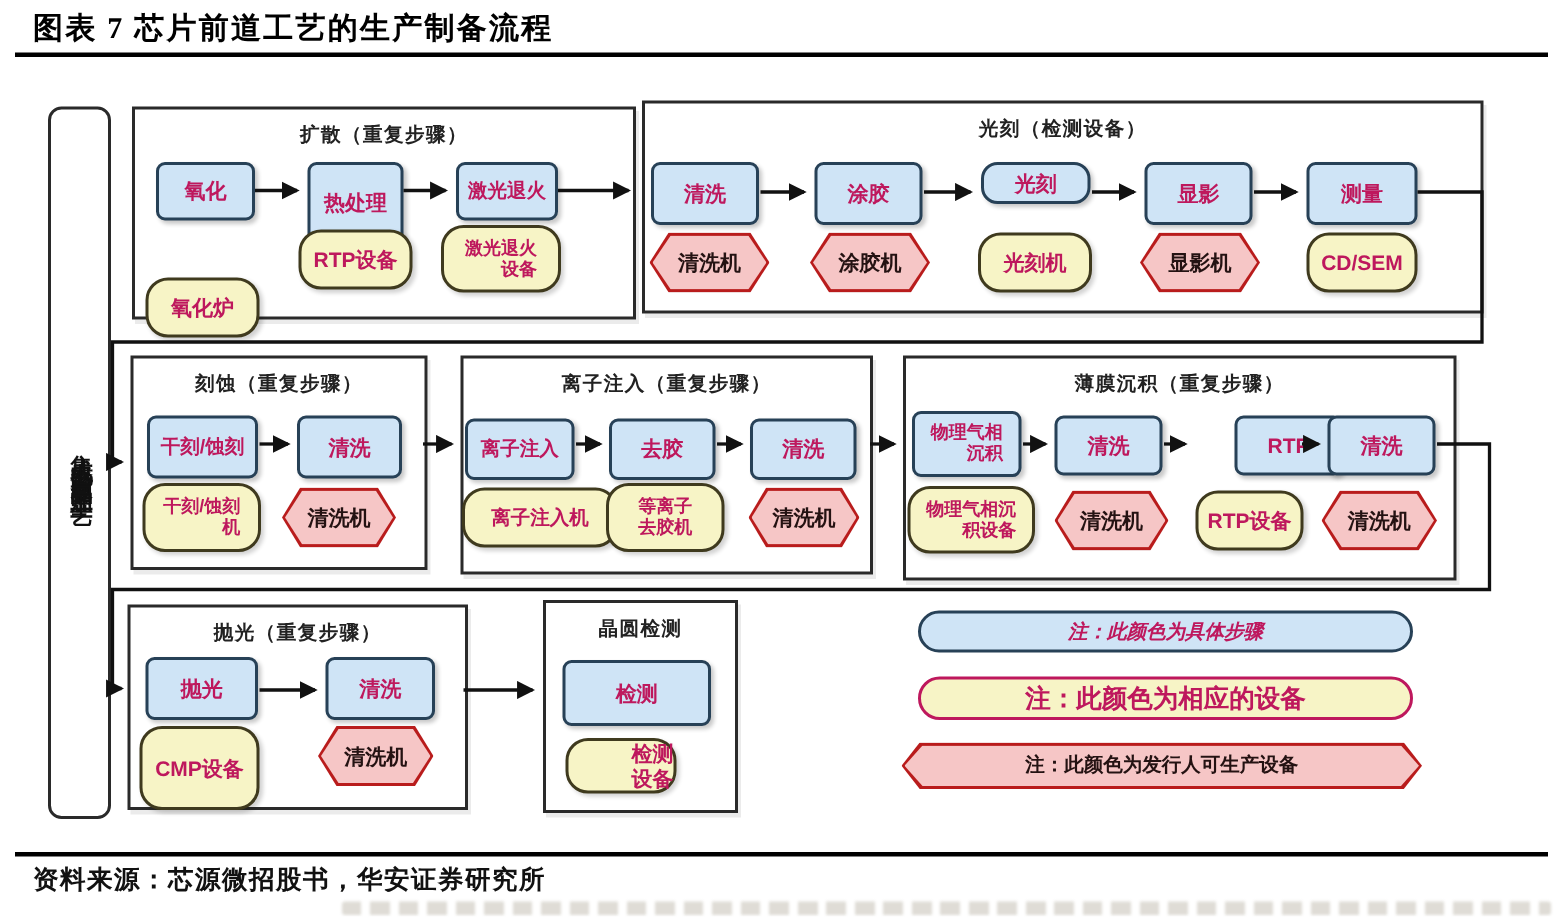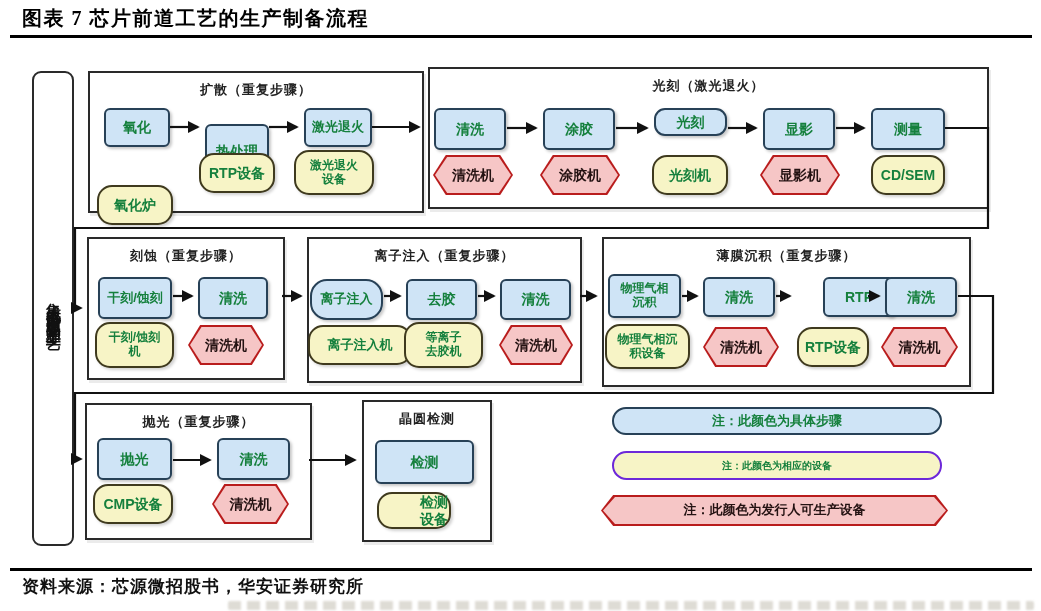--- a/index.html
+++ b/index.html
@@ -13,60 +13,60 @@
   .artifact{position:absolute;left:228px;top:601px;width:806px;height:9px;opacity:.45;
        background:repeating-linear-gradient(90deg,#b8b2a4 0 13px,transparent 13px 19px);
        filter:blur(1px);border-radius:2px;}
   .sec{position:absolute;background:#fff;border:2px solid #2a2a2a;box-shadow:2px 3px 0 rgba(0,0,0,.08);}
   .sec-title{position:absolute;top:8px;left:0;right:0;text-align:center;font-weight:700;
        font-size:13px;color:#222;letter-spacing:1px;}
   .vbox{position:absolute;left:32px;top:71px;width:38px;height:471px;background:#fff;
        border:2px solid #2a2a2a;border-radius:9px;display:flex;align-items:center;justify-content:center;}
   .vbox span{writing-mode:vertical-rl;font-weight:700;font-size:15px;letter-spacing:3px;color:#111;}
   .step,.equip,.legend-step,.legend-equip{position:absolute;display:flex;align-items:center;
-       justify-content:center;text-align:center;font-weight:700;font-size:14px;color:#15803d;
+       justify-content:center;text-align:right;font-weight:700;font-size:14px;color:#be185d;
        white-space:pre-line;line-height:1.15;box-sizing:border-box;}
   .step{background:#cfe4f6;border:2px solid #274157;border-radius:6px;box-shadow:2px 2px 3px rgba(0,0,0,.22);}
   .equip{background:#f7f4c6;border:2px solid #3f3a1e;border-radius:15px;box-shadow:2px 2px 3px rgba(0,0,0,.18);}
   .hex{position:absolute;filter:drop-shadow(2px 2px 2px rgba(0,0,0,.25));}
   .hex,.hex-in{clip-path:polygon(16% 0,84% 0,100% 50%,84% 100%,16% 100%,0 50%);}
   .hex{background:#b91c1c;}
   .hex-in{position:absolute;inset:2px;background:#f6c6c6;display:flex;align-items:center;
        justify-content:center;text-align:center;font-weight:700;font-size:14px;color:#241212;
        white-space:pre-line;line-height:1.15;}
   .hex-wide,.hex-wide .hex-in{clip-path:polygon(3.5% 0,96.5% 0,100% 50%,96.5% 100%,3.5% 100%,0 50%);}
-  .legend-step{background:#cfe4f6;border:2px solid #274157;border-radius:14px;font-size:13px;}
-  .legend-equip{background:#f7f4c6;border:2px solid #6d28d9;border-radius:15px;font-size:10px;}
+  .legend-step{background:#cfe4f6;border:2px solid #274157;border-radius:14px;font-size:13px;font-style:italic;}
+  .legend-equip{background:#f7f4c6;border:2px solid #be185d;border-radius:15px;font-size:17px;}
   .hex-in.s13,.s13{font-size:13px;}
   .s12{font-size:12px;}
   .connectors{position:absolute;left:0;top:0;pointer-events:none;}
 </style>
 </head>
 <body>
 
 <div class="fig-title">图表 7 芯片前道工艺的生产制备流程</div>
 <div class="rule" style="left:10px;top:35px;width:1022px;"></div>
 
 <div class="vbox">
   <span>集成电路前道晶圆加工工艺</span>
 </div>
 
 <div class="sec" style="left:88px;top:71px;width:332px;height:138px;">
   <div class="sec-title">扩散（重复步骤）</div>
 </div>
 <div class="step" style="left:104px;top:108px;width:66px;height:39px;">氧化</div>
-<div class="step" style="left:205px;top:108px;width:64px;height:55px;margin-top:16px;">热处理</div>
+<div class="step" style="left:205px;top:108px;width:64px;height:55px;">热处理</div>
 <div class="step s13" style="left:304px;top:108px;width:68px;height:39px;">激光退火</div>
 <div class="equip" style="left:97px;top:153px;width:76px;height:40px;margin-top:32px;">氧化炉</div>
 <div class="equip" style="left:199px;top:153px;width:76px;height:40px;">RTP设备</div>
 <div class="equip s12" style="left:294px;top:150px;width:80px;height:45px;">激光退火
 设备</div>
 
 <div class="sec" style="left:428px;top:67px;width:557px;height:138px;">
-  <div class="sec-title">光刻（激光退火）</div>
+  <div class="sec-title">光刻（检测设备）</div>
 </div>
 <div class="step" style="left:434px;top:108px;width:72px;height:42px;">清洗</div>
 <div class="step" style="left:543px;top:108px;width:72px;height:42px;">涂胶</div>
 <div class="step" style="left:654px;top:108px;width:73px;height:28px;border-radius:11px;">光刻</div>
 <div class="step" style="left:763px;top:108px;width:72px;height:42px;">显影</div>
 <div class="step" style="left:871px;top:108px;width:74px;height:42px;">测量</div>
 <div class="hex" style="left:433px;top:155px;width:80px;height:40px;">
     <span class="hex-in">清洗机</span>
   </div>
 <div class="hex" style="left:540px;top:155px;width:80px;height:40px;">
@@ -85,21 +85,21 @@
 <div class="step" style="left:198px;top:277px;width:70px;height:42px;">清洗</div>
 <div class="equip s12" style="left:95px;top:322px;width:79px;height:46px;">干刻/蚀刻
 机</div>
 <div class="hex" style="left:188px;top:325px;width:76px;height:40px;">
     <span class="hex-in">清洗机</span>
   </div>
 
 <div class="sec" style="left:307px;top:237px;width:271px;height:142px;">
   <div class="sec-title">离子注入（重复步骤）</div>
 </div>
-<div class="step s13" style="left:310px;top:279px;width:73px;height:41px;border-radius:17px;">离子注入</div>
+<div class="step s13" style="left:310px;top:279px;width:73px;height:41px;">离子注入</div>
 <div class="step" style="left:406px;top:279px;width:71px;height:41px;">去胶</div>
 <div class="step" style="left:500px;top:279px;width:71px;height:41px;">清洗</div>
 <div class="equip s13" style="left:308px;top:325px;width:104px;height:40px;">离子注入机</div>
 <div class="equip s12" style="left:404px;top:322px;width:79px;height:46px;">等离子
 去胶机</div>
 <div class="hex" style="left:499px;top:325px;width:74px;height:40px;">
     <span class="hex-in">清洗机</span>
   </div>
 
 <div class="sec" style="left:602px;top:237px;width:365px;height:146px;">
@@ -118,21 +118,21 @@
 <div class="equip" style="left:797px;top:327px;width:72px;height:40px;">RTP设备</div>
 <div class="hex" style="left:881px;top:327px;width:77px;height:40px;">
     <span class="hex-in">清洗机</span>
   </div>
 
 <div class="sec" style="left:85px;top:403px;width:223px;height:133px;">
   <div class="sec-title">抛光（重复步骤）</div>
 </div>
 <div class="step" style="left:97px;top:438px;width:75px;height:42px;">抛光</div>
 <div class="step" style="left:217px;top:438px;width:73px;height:42px;">清洗</div>
-<div class="equip" style="left:93px;top:484px;width:80px;height:40px;">CMP设备</div>
+<div class="equip" style="left:93px;top:484px;width:80px;height:56px;">CMP设备</div>
 <div class="hex" style="left:212px;top:484px;width:77px;height:40px;">
     <span class="hex-in">清洗机</span>
   </div>
 
 <div class="sec" style="left:362px;top:400px;width:126px;height:138px;">
   <div class="sec-title">晶圆检测</div>
 </div>
 <div class="step" style="left:375px;top:440px;width:99px;height:44px;">检测</div>
 <div class="equip" style="left:377px;top:492px;width:74px;height:37px;padding-left:40px;">检测设备</div>
 

